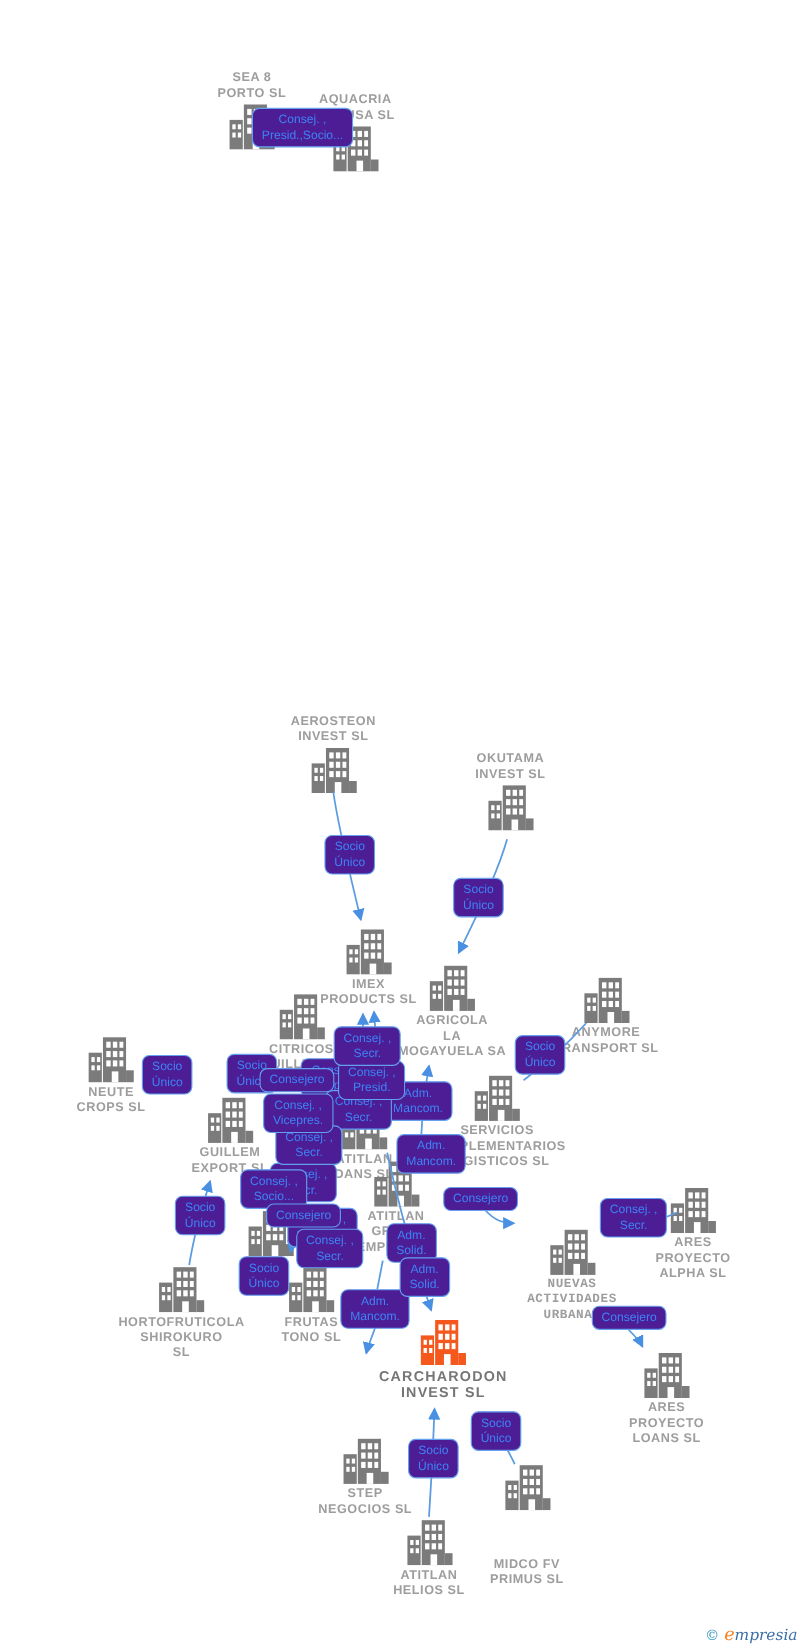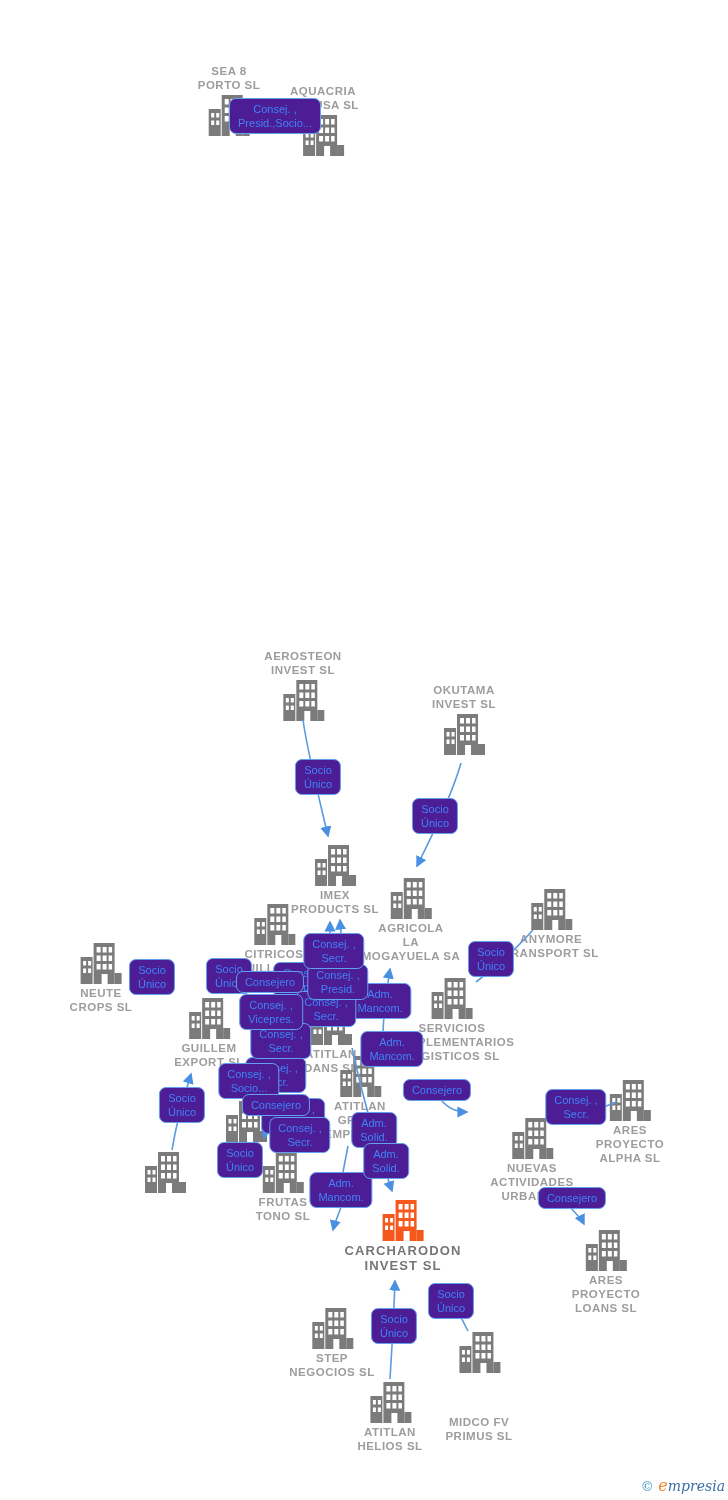--- a/index.html
+++ b/index.html
@@ -465,21 +465,21 @@
           <rect x="31" y="22" width="3.5" height="5.5"></rect>
         <rect x="24" y="32" width="6" height="10"></rect>
       </g>
     </svg>
     <div class="clabel">
         <div>ARES</div>
         <div>PROYECTO</div>
         <div>ALPHA SL</div>
       </div>
   </div>
-    <div class="company" style="left: 532px; top: 1115px;">
+    <div class="company" style="left: 520px; top: 1115px; font-family: Liberation Mono, monospace;">
     <svg class="bld" width="46" height="42" viewBox="0 0 46 42">
       <g class="bldfill">
         <rect x="3" y="15" width="12" height="27" fill="#7b7b7b"></rect>
         <rect x="16" y="1" width="21" height="41" fill="#7b7b7b"></rect>
         <rect x="37" y="31" width="7" height="11" fill="#7b7b7b"></rect>
       </g>
       <g fill="#ffffff">
         <rect x="5.5" y="19" width="3" height="4.5"></rect>
           <rect x="10.5" y="19" width="3" height="4.5"></rect>
         <rect x="5.5" y="26.5" width="3" height="4.5"></rect>
@@ -577,20 +577,25 @@
           <rect x="31" y="5" width="3.5" height="5.5"></rect>
         <rect x="19" y="13.5" width="4" height="5.5"></rect>
           <rect x="25" y="13.5" width="4" height="5.5"></rect>
           <rect x="31" y="13.5" width="3.5" height="5.5"></rect>
         <rect x="19" y="22" width="4" height="5.5"></rect>
           <rect x="25" y="22" width="4" height="5.5"></rect>
           <rect x="31" y="22" width="3.5" height="5.5"></rect>
         <rect x="24" y="32" width="6" height="10"></rect>
       </g>
     </svg>
+    <div class="clabel">
+        <div>HORTOFRUTICOLA</div>
+        <div>SHIROKURO</div>
+        <div>SL</div>
+      </div>
   </div>
     <div class="company focus" style="left: 403px; top: 1197px;">
     <svg class="bld" width="46" height="42" viewBox="0 0 46 42">
       <g class="bldfill">
         <rect x="3" y="15" width="12" height="27" fill="#f4581c"></rect>
         <rect x="16" y="1" width="21" height="41" fill="#f4581c"></rect>
         <rect x="37" y="31" width="7" height="11" fill="#f4581c"></rect>
       </g>
       <g fill="#ffffff">
         <rect x="5.5" y="19" width="3" height="4.5"></rect>

